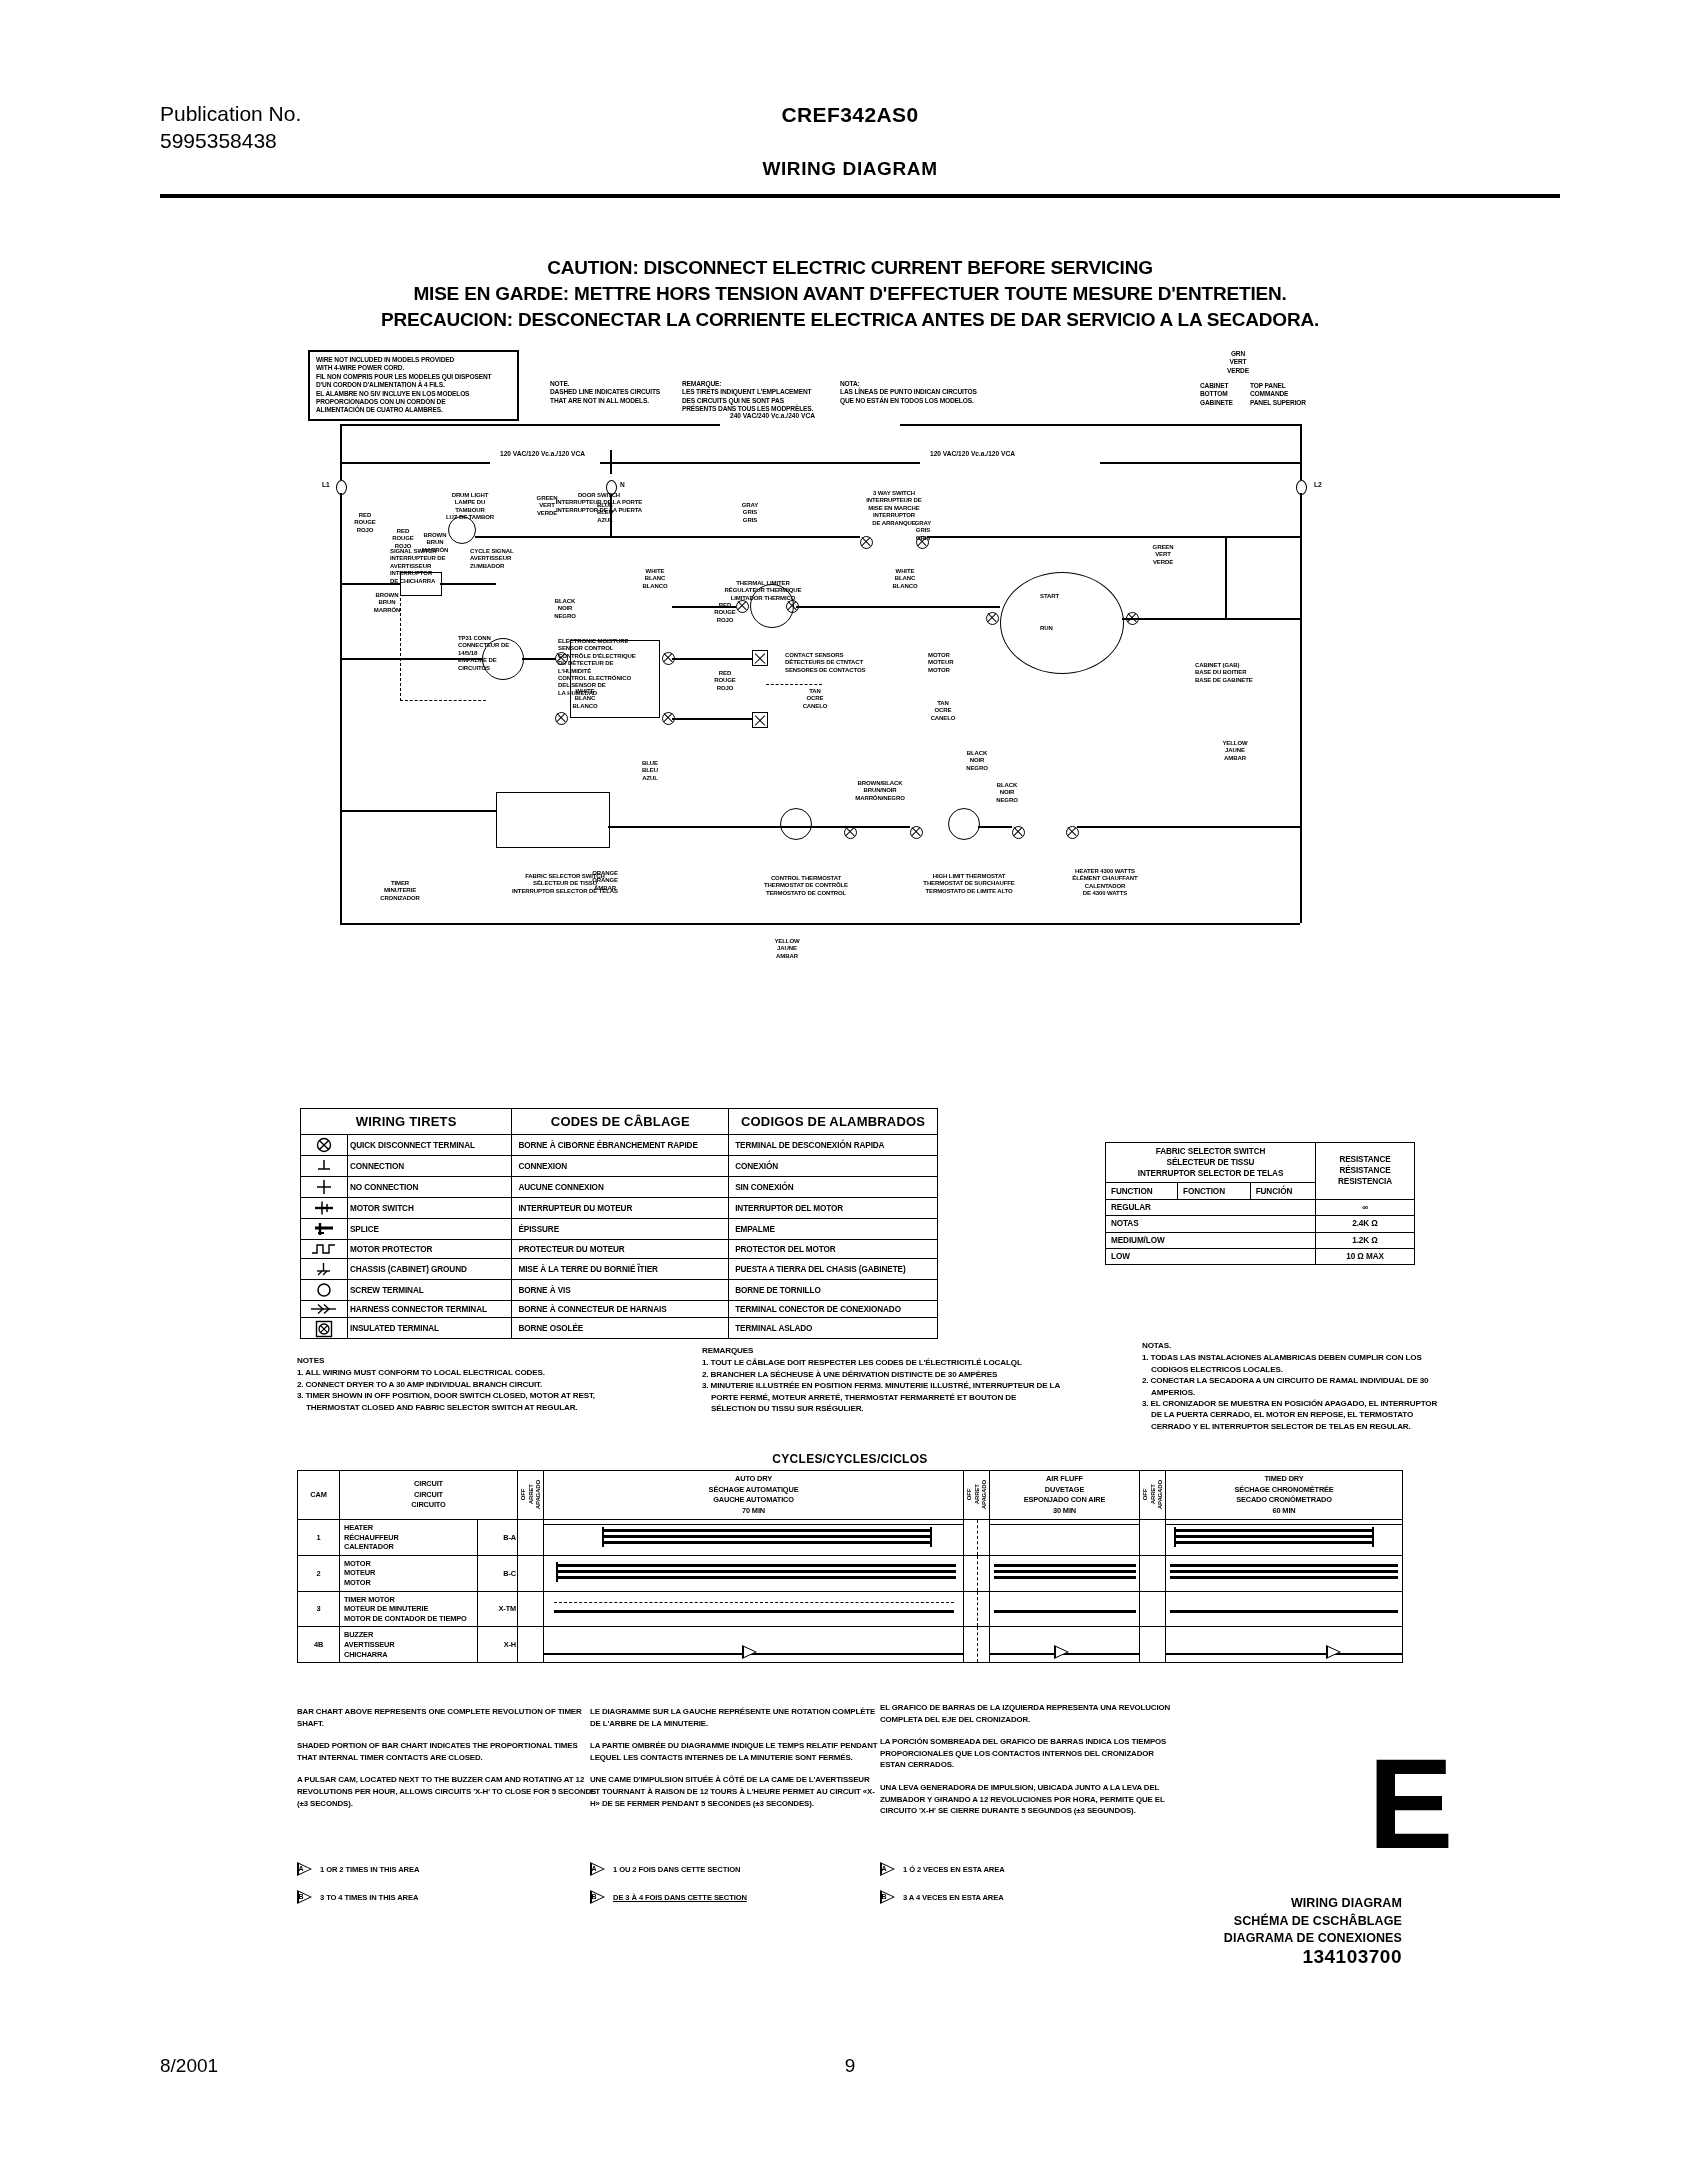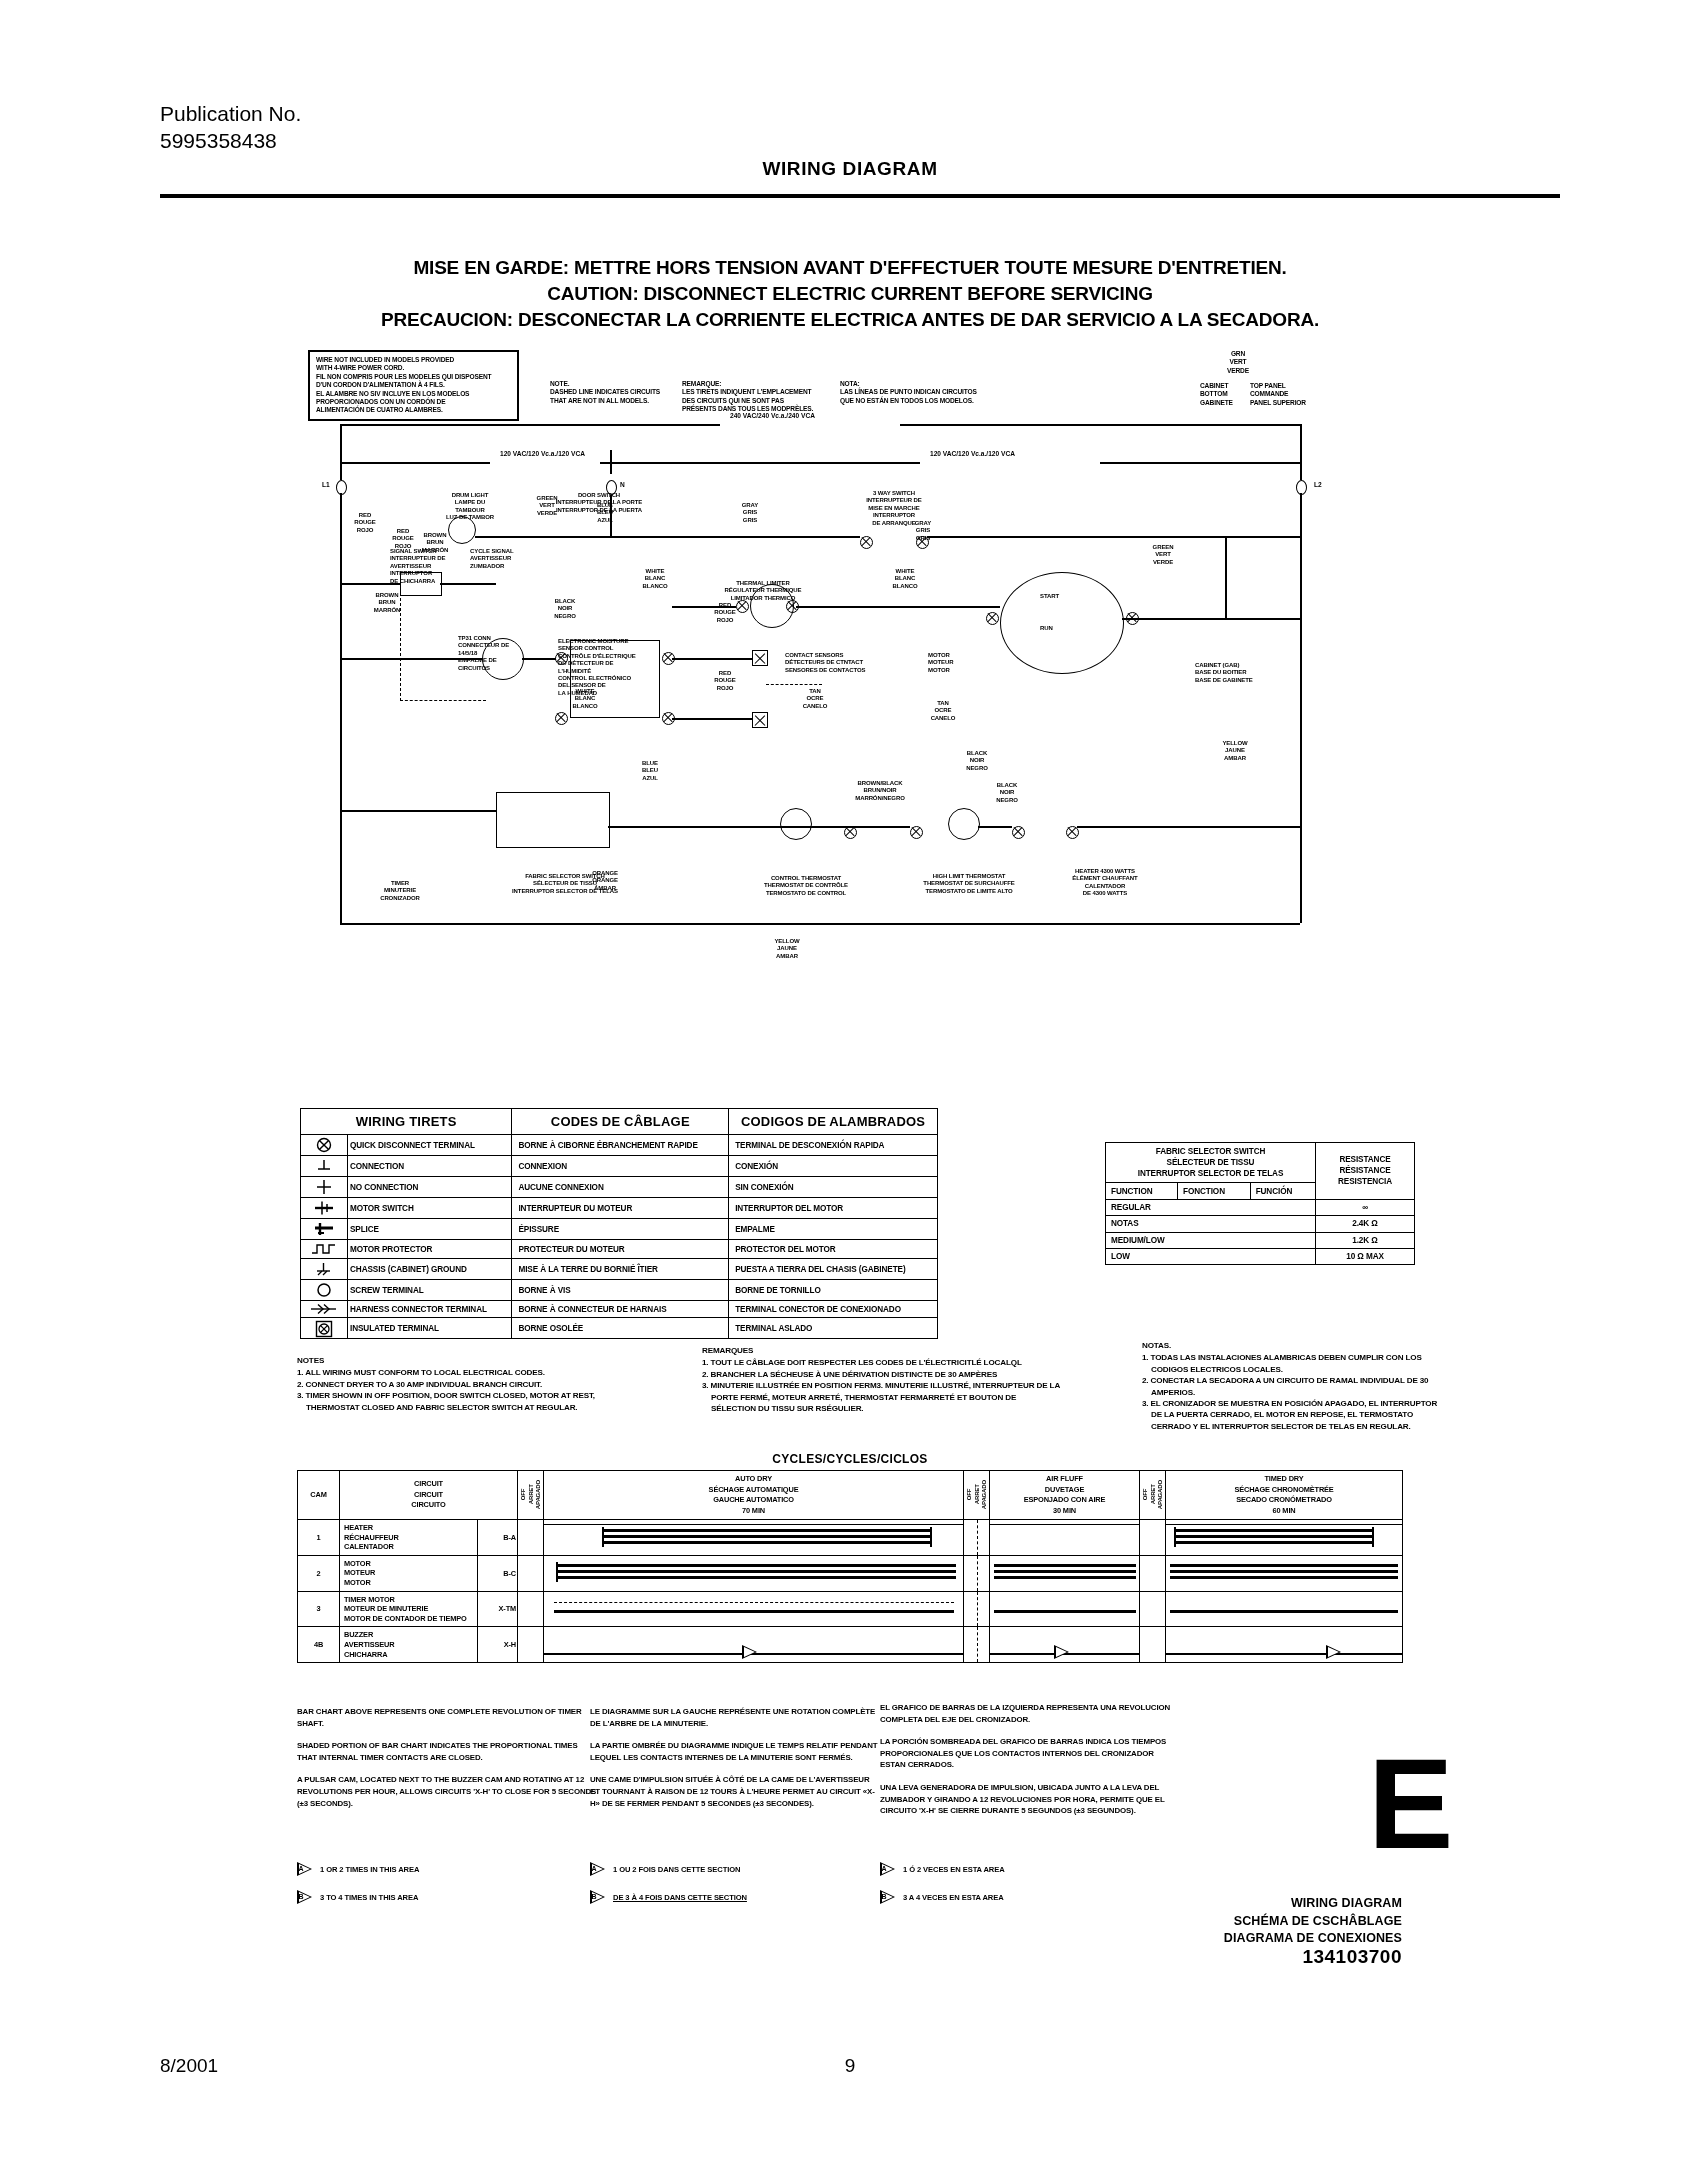--- a/index.html
+++ b/index.html
@@ -106,26 +106,27 @@
 </style>
 </head>
 <body>
 
 <div class="pg">
 
   <div class="abs" id="hdr-pub">
     <div>Publication No.</div>
     <div>5995358438</div>
   </div>
+  <div class="abs ctr" id="hdr-model">CREF342AS0</div>
   <div class="abs ctr" id="hdr-wd">WIRING DIAGRAM</div>
   <div class="abs" id="hdr-rule"></div>
 
   <div class="abs ctr" id="caution">
+    <div>CAUTION: DISCONNECT ELECTRIC CURRENT BEFORE SERVICING</div>
     <div>MISE EN GARDE: METTRE HORS TENSION AVANT D'EFFECTUER TOUTE MESURE D'ENTRETIEN.</div>
-    <div>CAUTION: DISCONNECT ELECTRIC CURRENT BEFORE SERVICING</div>
     <div>PRECAUCION: DESCONECTAR LA CORRIENTE ELECTRICA ANTES DE DAR SERVICIO A LA SECADORA.</div>
   </div>
 
   <div class="abs" id="sch">
 
     <div class="nb" style="left: 8px; top: 10px; width: 195px; white-space: pre-line;">WIRE NOT INCLUDED IN MODELS PROVIDED
 WITH 4-WIRE POWER CORD.
 FIL NON COMPRIS POUR LES MODELES QUI DISPOSENT
 D'UN CORDON D'ALIMENTATION À 4 FILS.
 EL ALAMBRE NO SIV INCLUYE EN LOS MODELOS

